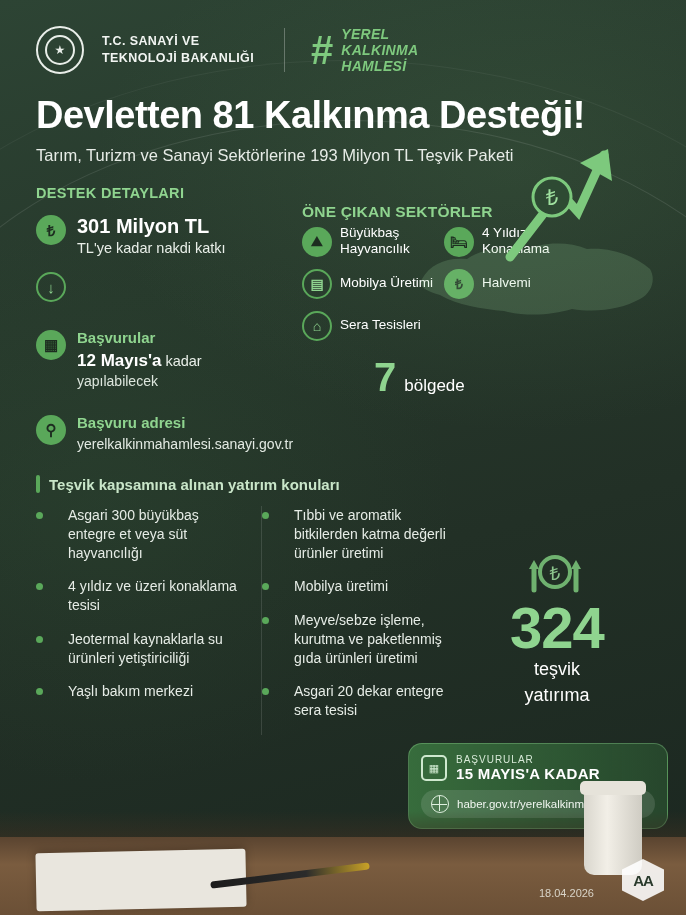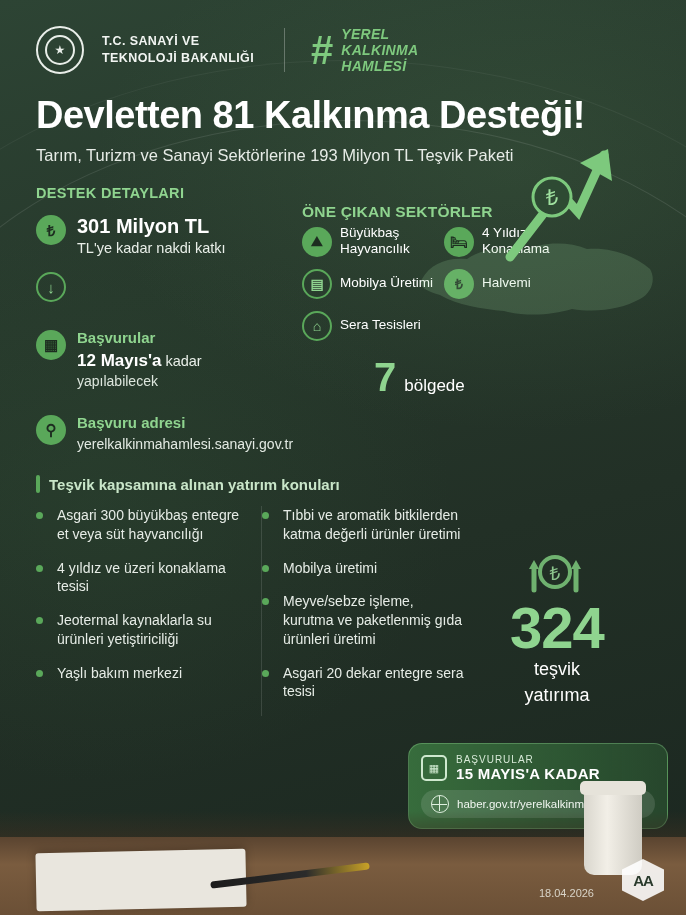--- a/index.html
+++ b/index.html
@@ -148,21 +148,21 @@
   
   .panel { position: relative; margin: 22px 0 0 0; padding: 0 30px 0 36px; }
   .panel-title {
     display: flex; align-items: center; gap: 9px;
     color: #c9e6c9; font-size: 15px; font-weight: bold;
   }
   .panel-title .bar { width: 4px; height: 18px; background: #5aa85a; border-radius: 2px; }
   .bullets { display: flex; gap: 20px; margin-top: 13px; }
   .bullets .bcol { width: 205px; }
   .bcol.second { border-left: 1px solid rgba(255,255,255,0.12); }
-  .bullet { display: flex; gap: 14px; margin-bottom: 15px; }
+  .bullet { display: flex; gap: 25px; margin-bottom: 15px; }
   .dot {
     width: 7px; height: 7px; border-radius: 50%; background: #5aa85a;
     flex: none; margin-top: 6px;
   }
   .bullet-text { font-size: 14px; line-height: 1.34; color: #e6ece6; }
 
   
   .bignum {
     position: absolute; right: 34px; top: 600px;
     width: 190px; text-align: center;

